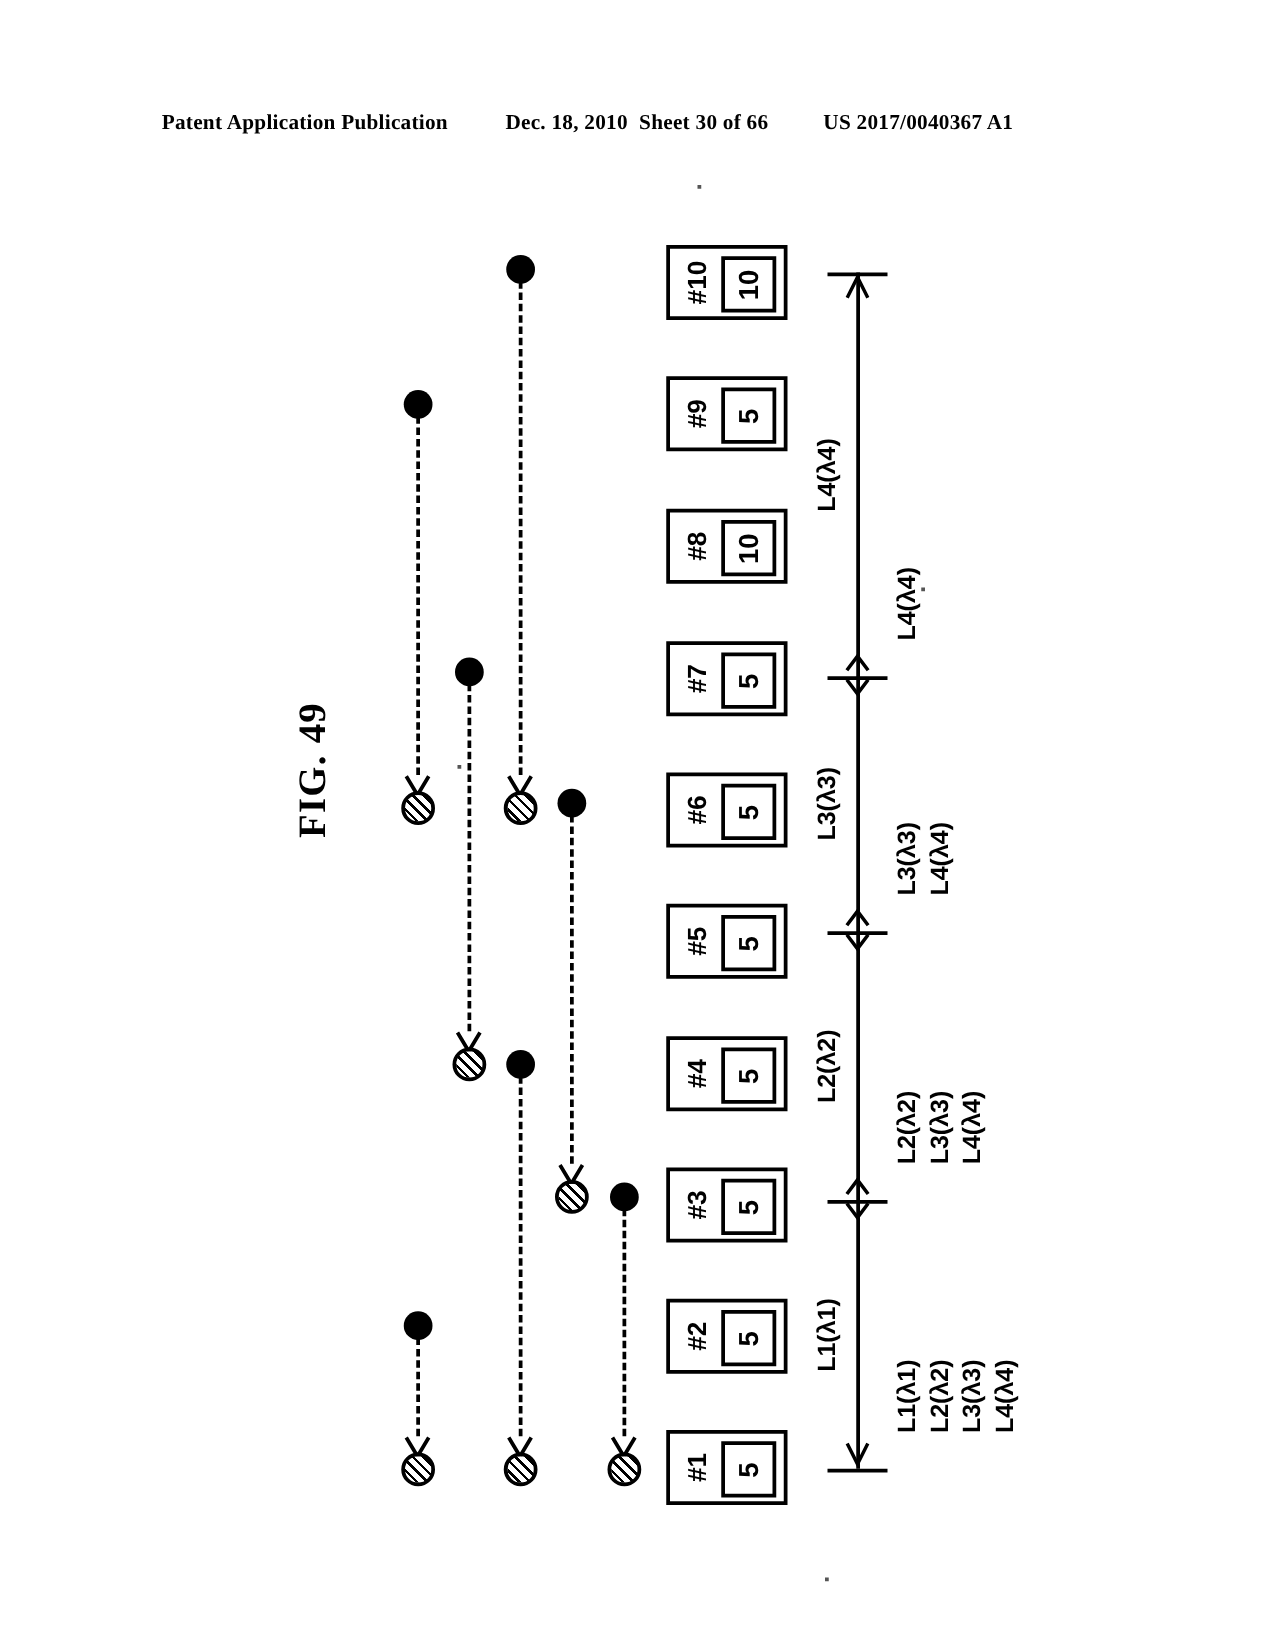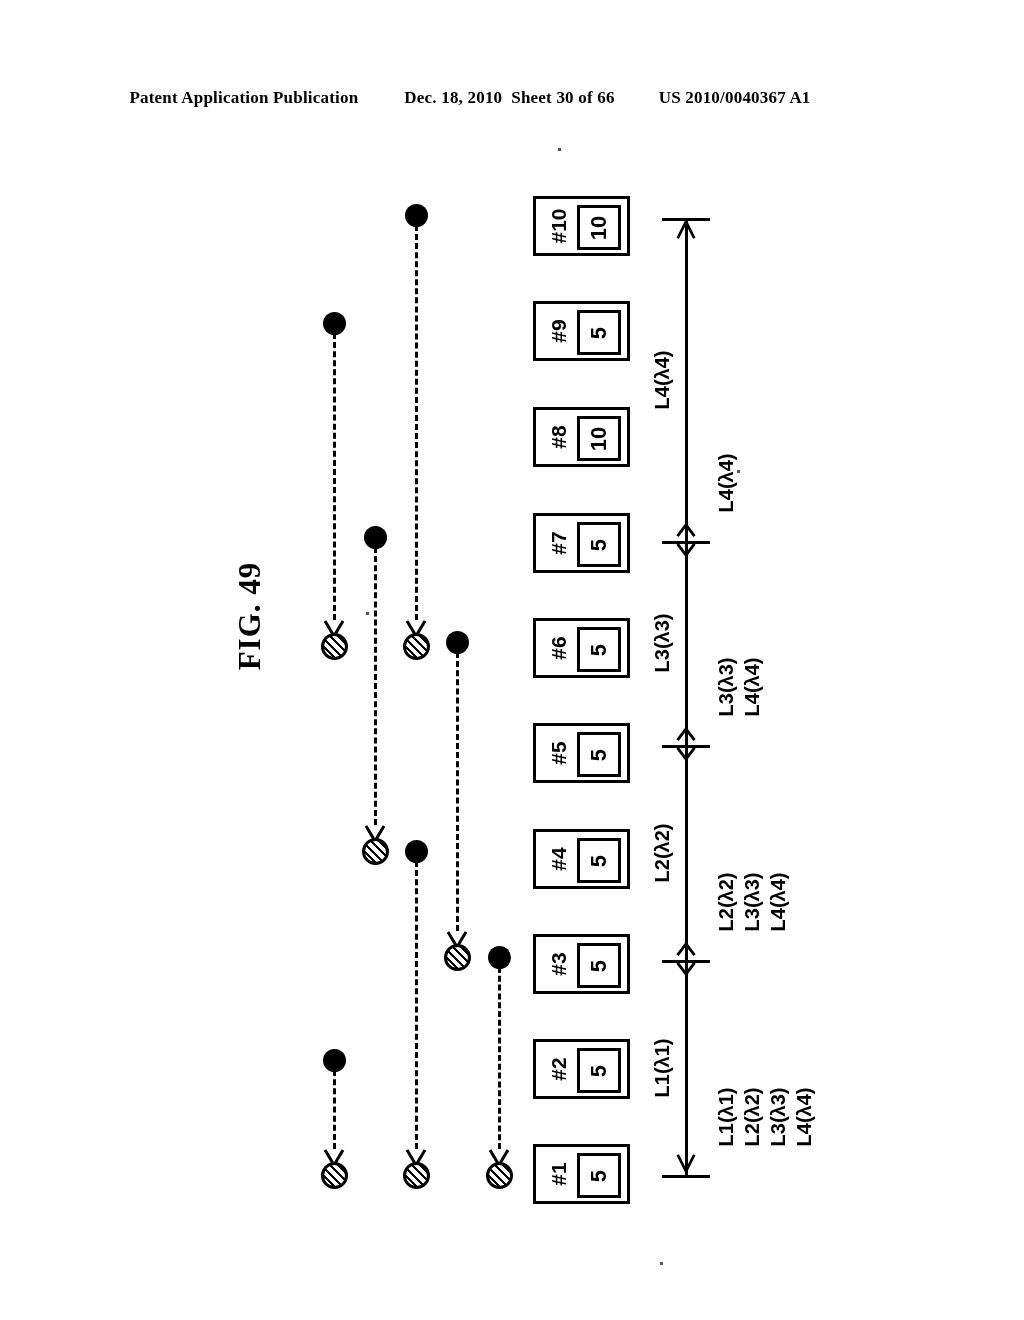--- a/index.html
+++ b/index.html
@@ -105,21 +105,21 @@
 </style>
 </head>
 <body>
 
 <div id="sheet">
 
   <div class="hdr">
     <span class="h-pub">Patent Application Publication</span>
     <span class="h-date">Dec. 18, 2010</span>
     <span class="h-sheet">Sheet 30 of 66</span>
-    <span class="h-pat">US 2010/0040367 A1</span>
+    <span class="h-pat">US 2017/0040367 A1</span>
   </div>
 
   <div class="figlabel">FIG. 49</div>
 
   <div id="drawing">
       <div class="nodebox" style="left: 533px; top: 1144px;">
         <div class="nlabel">#1</div>
         <div class="inner">
           <span>5</span>
         </div>

